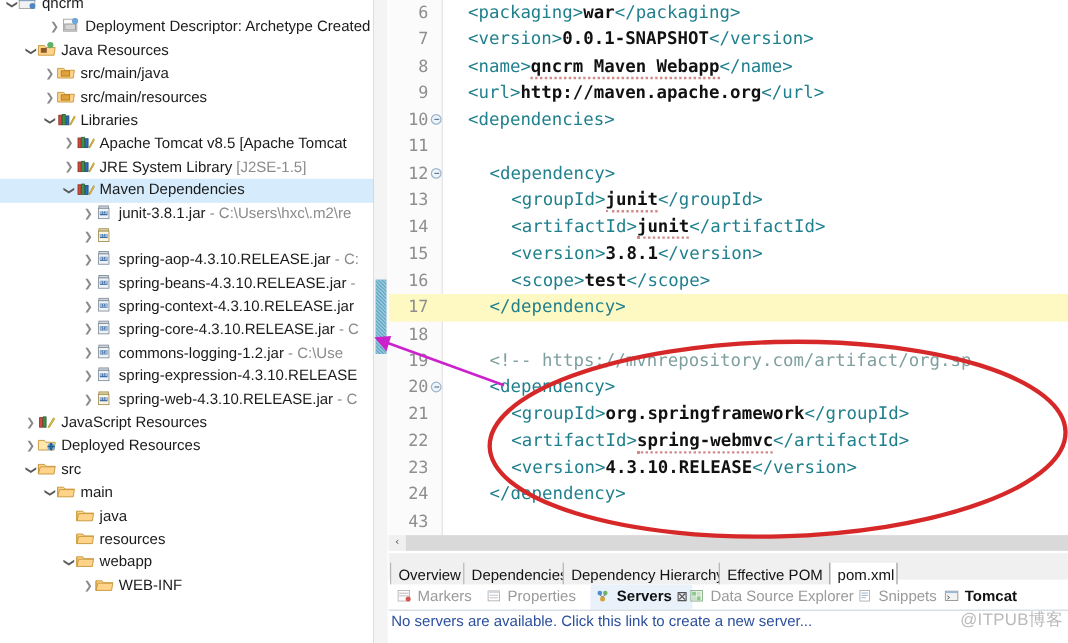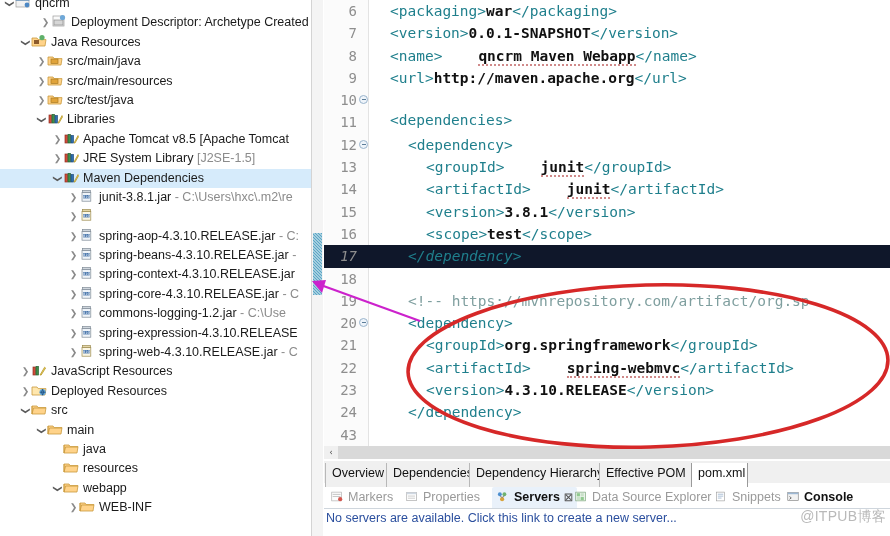--- a/index.html
+++ b/index.html
@@ -56,58 +56,57 @@
     background:#ffffff;overflow:hidden;
   }
   #gutter{
     position:absolute;left:0;top:0;width:44px;height:458px;
     background:#fbfbfb;border-right:1px solid #e3e3e3;
   }
   .code-line{
     position:relative;height:22.3px;line-height:22.3px;white-space:pre;
     font-family:"DejaVu Sans Mono", monospace;font-size:14.5px;
   }
-  .code-line.cur{background:#0f172a;font-style:italic;}
+  .code-line.cur{background:#fef9c3;}
   .lno{
     position:absolute;left:0;top:0;width:33px;text-align:right;
     color:#8e8e8e;font-family:"DejaVu Sans Mono", monospace;font-size:14px;
   }
   .fold{
     position:absolute;left:35px;top:6px;width:9px;height:9px;
     border:1px solid #9ab4cc;border-radius:50%;background:#eef4fa;box-sizing:border-box;
   }
   .fold:after{
     content:"";position:absolute;left:1.5px;top:3px;width:4px;height:1px;background:#5c7d99;
   }
   .ctxt{position:absolute;left:48px;top:0;color:#0c5b63;}
   .tag{color:#1f7f8c;}
   .txtv{color:#111111;font-weight:bold;}
   .cmt{color:#7f9f9f;}
   .squig{
     border-bottom:2px dotted #d08a8a;
-    margin-left:36px;
   }
 
   
   #h-scroll{
     position:absolute;left:324px;top:446px;width:566px;height:13px;background:#f0f0f0;
   }
   #h-left-btn{
     position:absolute;left:324px;top:446px;width:14px;height:13px;background:#f0f0f0;
     color:#555;font-size:9px;text-align:center;line-height:13px;
     font-family:"DejaVu Sans", sans-serif;
   }
   #h-thumb{position:absolute;left:338px;top:446px;width:552px;height:13px;background:#d9d9d9;}
 
   
   #form-tabs{
     position:absolute;left:324px;top:461px;width:566px;height:22px;background:#f0f0f0;
   }
   .ftab{
-    position:absolute;top:2px;height:28px;line-height:20px;padding:0 6px;
+    position:absolute;top:8px;height:28px;line-height:20px;padding:0 6px;
     font-size:12.5px;color:#111;border:1px solid #b8b8b8;border-top:none;background:#f0f0f0;
     box-sizing:border-box;white-space:nowrap;
   }
   .ftab.active{background:#ffffff;border-color:#9a9a9a;}
 
   
   #bottom{
     position:absolute;left:324px;top:487px;width:566px;height:49px;background:#ffffff;
   }
   #bottom-tabs{
@@ -157,24 +156,20 @@
               <rect x="3" y="6" width="5" height="4" fill="#8b5a2b"></rect>
             </svg></span><span class="lbl">Java Resources</span></div>
         <div class="trow" style="padding-left: 36px;"><span class="twist">❯</span><span class="ic"><svg width="16" height="14" viewBox="0 0 16 14">
               <path d="M1 4 L6 4 L7.2 5.6 L15 5.6 L14 12 L1 12 Z" fill="#ffd38a" stroke="#c99a3e" stroke-width=".8"></path>
               <rect x="4" y="6" width="7" height="4.4" fill="#e0a33a" stroke="#a87a20" stroke-width=".7"></rect>
             </svg></span><span class="lbl">src/main/java</span></div>
         <div class="trow" style="padding-left: 36px;"><span class="twist">❯</span><span class="ic"><svg width="16" height="14" viewBox="0 0 16 14">
               <path d="M1 4 L6 4 L7.2 5.6 L15 5.6 L14 12 L1 12 Z" fill="#ffd38a" stroke="#c99a3e" stroke-width=".8"></path>
               <rect x="4" y="6" width="7" height="4.4" fill="#e0a33a" stroke="#a87a20" stroke-width=".7"></rect>
             </svg></span><span class="lbl">src/main/resources</span></div>
-        <div class="trow" style="padding-left: 36px;"><span class="twist">❯</span><span class="ic"><svg width="16" height="14" viewBox="0 0 16 14">
-              <path d="M1 4 L6 4 L7.2 5.6 L15 5.6 L14 12 L1 12 Z" fill="#ffd38a" stroke="#c99a3e" stroke-width=".8"></path>
-              <rect x="4" y="6" width="7" height="4.4" fill="#e0a33a" stroke="#a87a20" stroke-width=".7"></rect>
-            </svg></span><span class="lbl">src/test/java</span></div>
         <div class="trow" style="padding-left: 36px;"><span class="twist open" style="transform: rotate(90deg); display: inline-block;">❯</span><span class="ic"><svg width="16" height="14" viewBox="0 0 16 14">
               <rect x="2" y="4" width="2.4" height="8" fill="#d24b3a" stroke="#8e2f22" stroke-width=".7"></rect>
               <rect x="5" y="3.4" width="2.4" height="8.6" fill="#3f8f4a" stroke="#256030" stroke-width=".7"></rect>
               <rect x="8" y="4.6" width="2.4" height="7.4" fill="#2f6fb0" stroke="#1d4a78" stroke-width=".7"></rect>
               <path d="M11 12 L15 4.6 L15.8 5.4 L12 12 Z" fill="#f0d25e" stroke="#b79b2e" stroke-width=".8"></path>
             </svg></span><span class="lbl">Libraries</span></div>
         <div class="trow" style="padding-left: 52px;"><span class="twist">❯</span><span class="ic"><svg width="16" height="14" viewBox="0 0 16 14">
               <rect x="2" y="4" width="2.4" height="8" fill="#d24b3a" stroke="#8e2f22" stroke-width=".7"></rect>
               <rect x="5" y="3.4" width="2.4" height="8.6" fill="#3f8f4a" stroke="#256030" stroke-width=".7"></rect>
               <rect x="8" y="4.6" width="2.4" height="7.4" fill="#2f6fb0" stroke="#1d4a78" stroke-width=".7"></rect>
@@ -286,21 +281,21 @@
   <div id="exp-scroll"></div>
   <div id="exp-thumb"></div>
 
   <div id="editor">
     <div id="gutter"></div>
     <div id="code-area">
         <div class="code-line"><span class="lno">6</span><span class="ctxt" style="padding-left: 18px;"><span class="tag">&lt;packaging&gt;</span><span class="txtv">war</span><span class="tag">&lt;/packaging&gt;</span></span></div>
         <div class="code-line"><span class="lno">7</span><span class="ctxt" style="padding-left: 18px;"><span class="tag">&lt;version&gt;</span><span class="txtv">0.0.1-SNAPSHOT</span><span class="tag">&lt;/version&gt;</span></span></div>
         <div class="code-line"><span class="lno">8</span><span class="ctxt" style="padding-left: 18px;"><span class="tag">&lt;name&gt;</span><span class="txtv squig">qncrm Maven Webapp</span><span class="tag">&lt;/name&gt;</span></span></div>
         <div class="code-line"><span class="lno">9</span><span class="ctxt" style="padding-left: 18px;"><span class="tag">&lt;url&gt;</span><span class="txtv">http://maven.apache.org</span><span class="tag">&lt;/url&gt;</span></span></div>
-        <div class="code-line"><span class="lno">10</span><span class="fold"></span><span class="ctxt" style="padding-left: 18px; margin-top: 20px;"><span class="tag">&lt;dependencies&gt;</span></span></div>
+        <div class="code-line"><span class="lno">10</span><span class="fold"></span><span class="ctxt" style="padding-left: 18px;"><span class="tag">&lt;dependencies&gt;</span></span></div>
         <div class="code-line"><span class="lno">11</span><span class="ctxt" style="padding-left: 0px;"></span></div>
         <div class="code-line"><span class="lno">12</span><span class="fold"></span><span class="ctxt" style="padding-left: 36px;"><span class="tag">&lt;dependency&gt;</span></span></div>
         <div class="code-line"><span class="lno">13</span><span class="ctxt" style="padding-left: 54px;"><span class="tag">&lt;groupId&gt;</span><span class="txtv squig">junit</span><span class="tag">&lt;/groupId&gt;</span></span></div>
         <div class="code-line"><span class="lno">14</span><span class="ctxt" style="padding-left: 54px;"><span class="tag">&lt;artifactId&gt;</span><span class="txtv squig">junit</span><span class="tag">&lt;/artifactId&gt;</span></span></div>
         <div class="code-line"><span class="lno">15</span><span class="ctxt" style="padding-left: 54px;"><span class="tag">&lt;version&gt;</span><span class="txtv">3.8.1</span><span class="tag">&lt;/version&gt;</span></span></div>
         <div class="code-line"><span class="lno">16</span><span class="ctxt" style="padding-left: 54px;"><span class="tag">&lt;scope&gt;</span><span class="txtv">test</span><span class="tag">&lt;/scope&gt;</span></span></div>
         <div class="code-line cur"><span class="lno">17</span><span class="ctxt" style="padding-left: 36px;"><span class="tag">&lt;/dependency&gt;</span></span></div>
         <div class="code-line"><span class="lno">18</span><span class="ctxt" style="padding-left: 0px;"></span></div>
         <div class="code-line"><span class="lno">19</span><span class="ctxt" style="padding-left: 36px;"><span class="cmt">&lt;!-- https://mvnrepository.com/artifact/org.sp</span></span></div>
         <div class="code-line"><span class="lno">20</span><span class="fold"></span><span class="ctxt" style="padding-left: 36px;"><span class="tag">&lt;dependency&gt;</span></span></div>
@@ -353,21 +348,21 @@
               <rect x="7.6" y="7.6" width="3.6" height="3.6" fill="#8fc98f"></rect>
             </svg></span><span>Data Source Explorer</span></div>
         <div class="vtab" style="left: 386px; padding: 0px 4px;"><span class="vicon"><svg width="14" height="13" viewBox="0 0 16 14">
               <rect x="3" y="2" width="9" height="10" fill="#ffffff" stroke="#9a9a9a" stroke-width=".7"></rect>
               <path d="M4.4 4.4 L10.6 4.4 M4.4 6.6 L10.6 6.6 M4.4 8.8 L8.6 8.8" fill="none" stroke="#8aa6c4" stroke-width=".8"></path>
             </svg></span><span>Snippets</span></div>
         <div class="vtab strong" style="left: 458px; padding: 0px 4px;"><span class="vicon"><svg width="14" height="13" viewBox="0 0 16 14">
               <rect x="2" y="2.6" width="12" height="9" fill="#f2f2f2" stroke="#7b7b7b" stroke-width=".7"></rect>
               <rect x="2" y="2.6" width="12" height="1.8" fill="#9db8d4"></rect>
               <path d="M4 7 L6 8.6 L4 10.2" fill="none" stroke="#3a3a3a" stroke-width=".8"></path>
-            </svg></span><span>Console</span></div>
+            </svg></span><span>Tomcat</span></div>
       </div>
     <div id="bottom-sep"></div>
     <div id="bottom-msg">No servers are available. Click this link to create a new server...</div>
   </div>
   <div id="watermark">@ITPUB博客</div>
 
   <svg id="anno" viewBox="0 0 890 536">
     <ellipse cx="648" cy="366" rx="240" ry="81" fill="none" stroke="#d62828" stroke-width="3.6" transform="rotate(-1.5 648 366)"></ellipse>
     <g>
       <line x1="420" y1="321" x2="318" y2="284" stroke="#cc22cc" stroke-width="2.2"></line>

